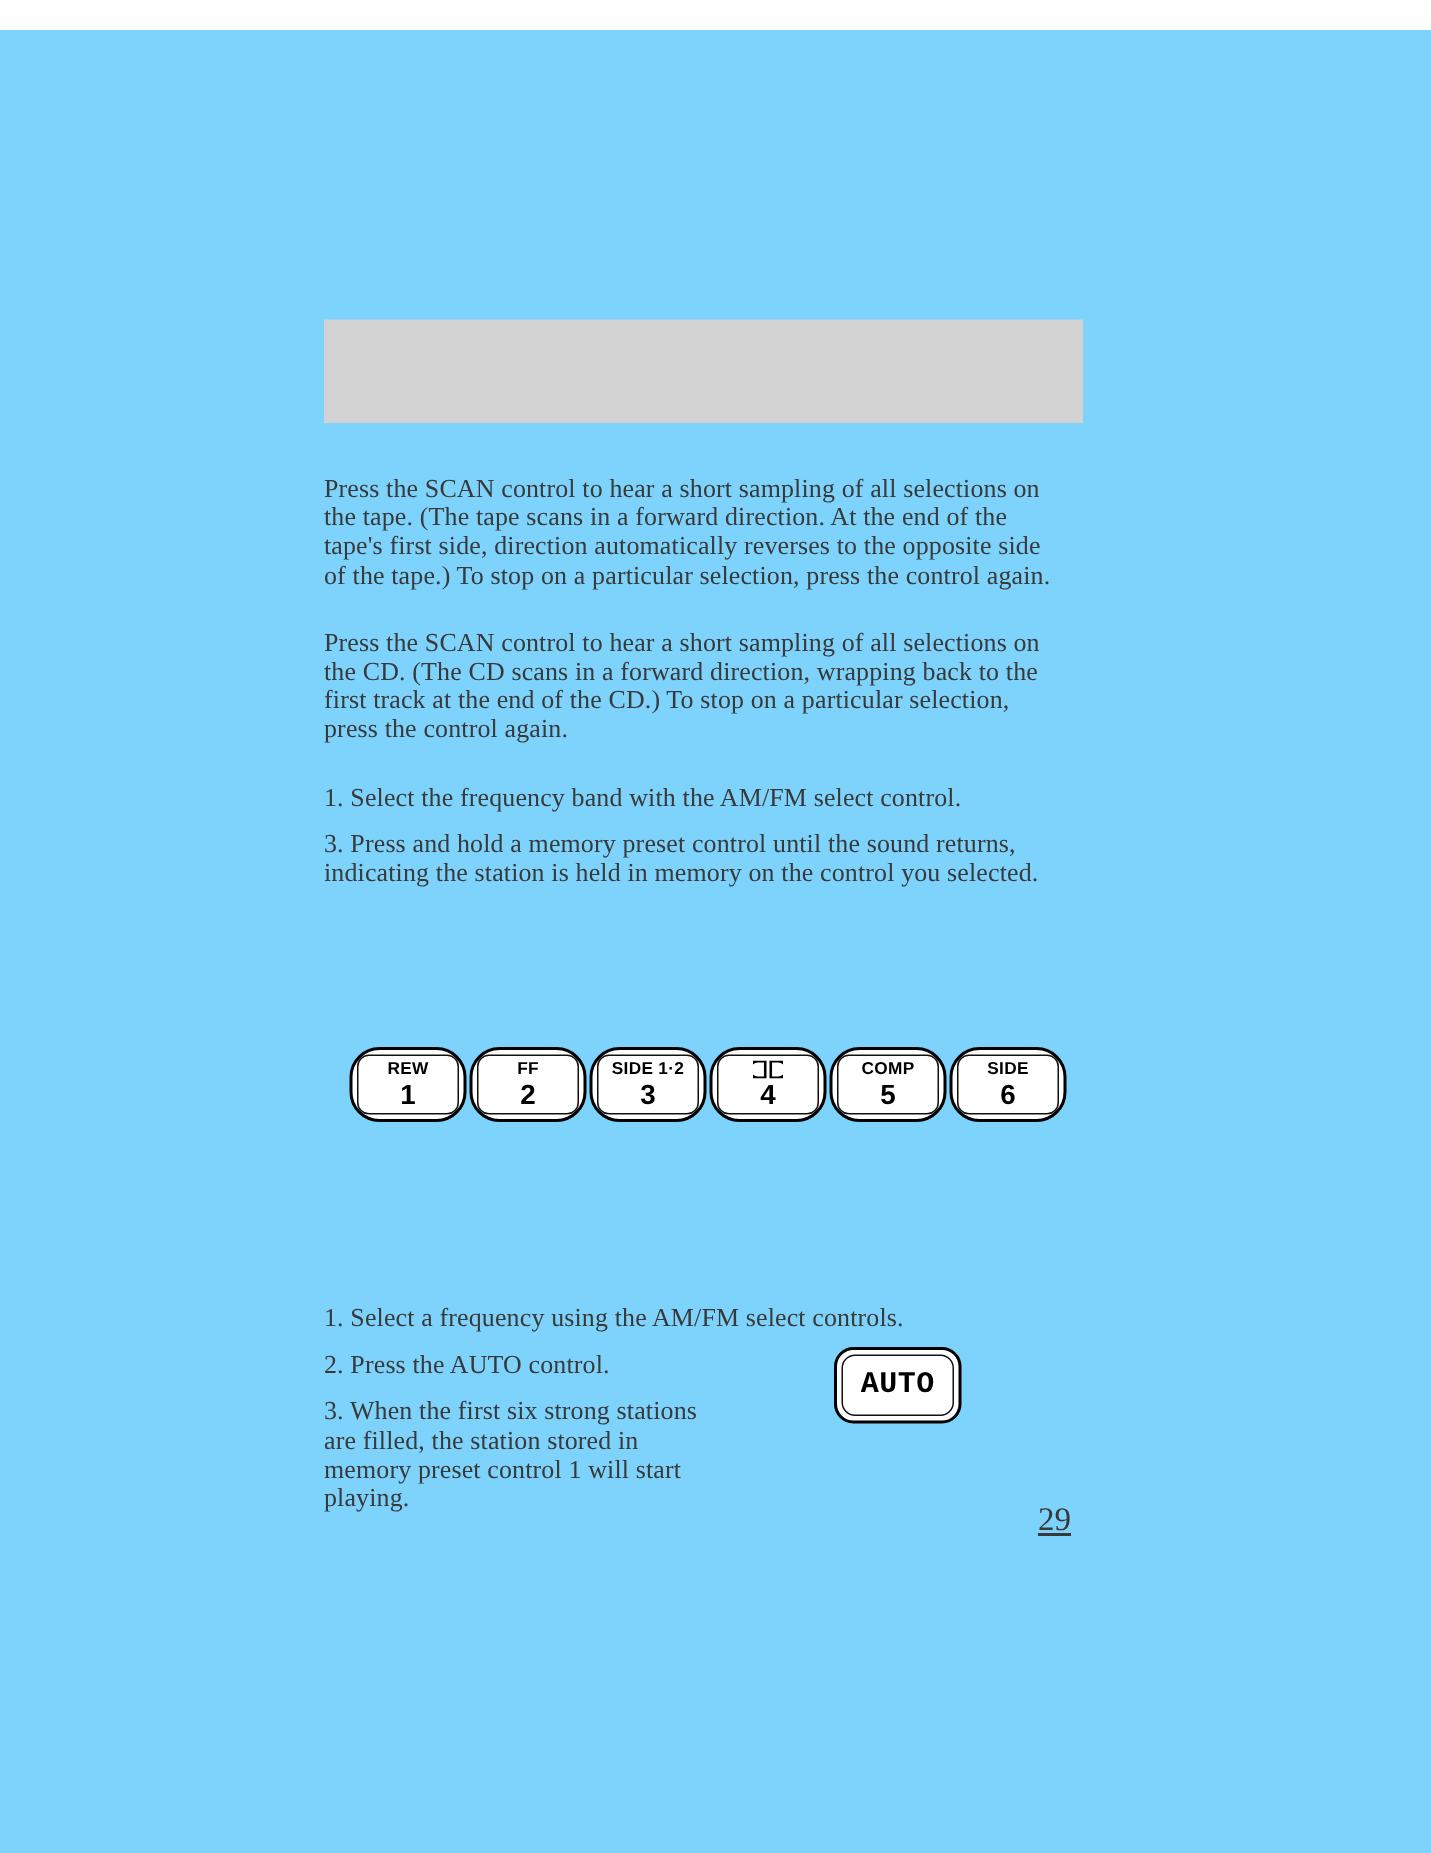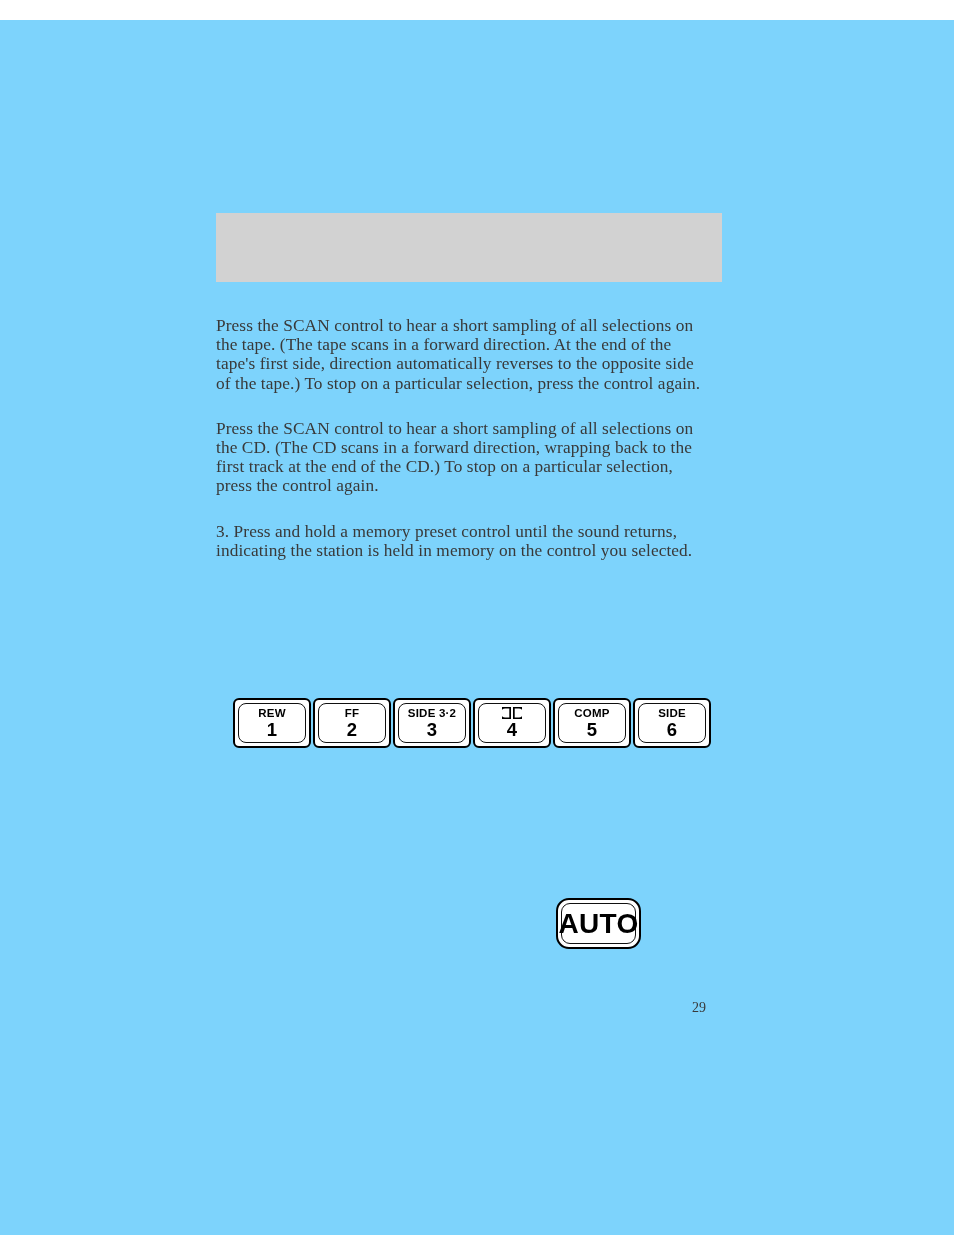--- a/index.html
+++ b/index.html
@@ -68,21 +68,21 @@
     width: 478px;
     height: 50px;
     display: flex;
     gap: 2px;
   }
   .btn-outer {
     width: 94px;
     height: 50px;
     box-sizing: border-box;
     border: 2.5px solid #000000;
-    border-radius: 6px;
+    border-radius: 20px;
     background: #ffffff;
     padding: 3px;
   }
   .btn-inner {
     width: 100%;
     height: 100%;
     box-sizing: border-box;
     border: 1.3px solid #111111;
     border-radius: 8px;
     background: #ffffff;
@@ -137,23 +137,23 @@
     height: 100%;
     box-sizing: border-box;
     border: 1.3px solid #111111;
     border-radius: 9px;
     background: #ffffff;
     display: flex;
     align-items: center;
     justify-content: center;
   }
   .auto-label {
-    font-family: Liberation Sans, sans-serif;
+    font-family: Liberation Mono, monospace;
     font-weight: bold;
-    font-size: 28px;
+    font-size: 20px;
     letter-spacing: 0.3px;
     color: #000000;
   }
 
   
   .autoset-intro {
     position: absolute;
     left: 216px;
     top: 769px;
     width: 472px;
@@ -166,38 +166,40 @@
   }
   .autoset-steps .narrow {
     width: 262px;
   }
 
   
   .page-num {
     position: absolute;
     left: 692px;
     top: 980px;
-    font-size: 14px;
+    font-size: 22px;
     color: #393939;
+    text-decoration: underline;
   }
 </style>
 </head>
 <body>
 
 <div id="page">
 
   <div class="header-band"></div>
 
   <div class="col">
 
     <p class="para">Press the SCAN control to hear a short sampling of all selections on the tape. (The tape scans in a forward direction. At the end of the tape's first side, direction automatically reverses to the opposite side of the tape.) To stop on a particular selection, press the control again.</p>
 
     <p class="para">Press the SCAN control to hear a short sampling of all selections on the CD. (The CD scans in a forward direction, wrapping back to the first track at the end of the CD.) To stop on a particular selection, press the control again.</p>
 
 
+    <p class="step">1. Select the frequency band with the AM/FM select control.</p>
 
 
     <p class="step">3. Press and hold a memory preset control until the sound returns, indicating the station is held in memory on the control you selected.</p>
 
   </div>
 
   <div class="button-row">
 
     <div class="btn-outer">
       <div class="btn-inner">
@@ -208,21 +210,21 @@
 
     <div class="btn-outer">
       <div class="btn-inner">
         <div class="btn-top">FF</div>
         <div class="btn-num">2</div>
       </div>
     </div>
 
     <div class="btn-outer">
       <div class="btn-inner">
-        <div class="btn-top">SIDE 3·2</div>
+        <div class="btn-top">SIDE 1·2</div>
         <div class="btn-num">3</div>
       </div>
     </div>
 
     <div class="btn-outer">
       <div class="btn-inner">
         <div class="btn-top">
           <span class="dolby">
             <svg width="20" height="12" viewBox="0 0 20 12" xmlns="http://www.w3.org/2000/svg">
               <rect x="0" y="0" width="9" height="12" fill="#000000"></rect>
@@ -246,20 +248,25 @@
     <div class="btn-outer">
       <div class="btn-inner">
         <div class="btn-top">SIDE</div>
         <div class="btn-num">6</div>
       </div>
     </div>
 
   </div>
 
 
+  <div class="autoset-steps">
+    <p class="step">1. Select a frequency using the AM/FM select controls.</p>
+    <p class="step">2. Press the AUTO control.</p>
+    <p class="step narrow">3. When the first six strong stations are filled, the station stored in memory preset control 1 will start playing.</p>
+  </div>
 
   <div class="auto-outer">
     <div class="auto-inner">
       <span class="auto-label">AUTO</span>
     </div>
   </div>
 
   <div class="page-num">29</div>
 
 </div>

